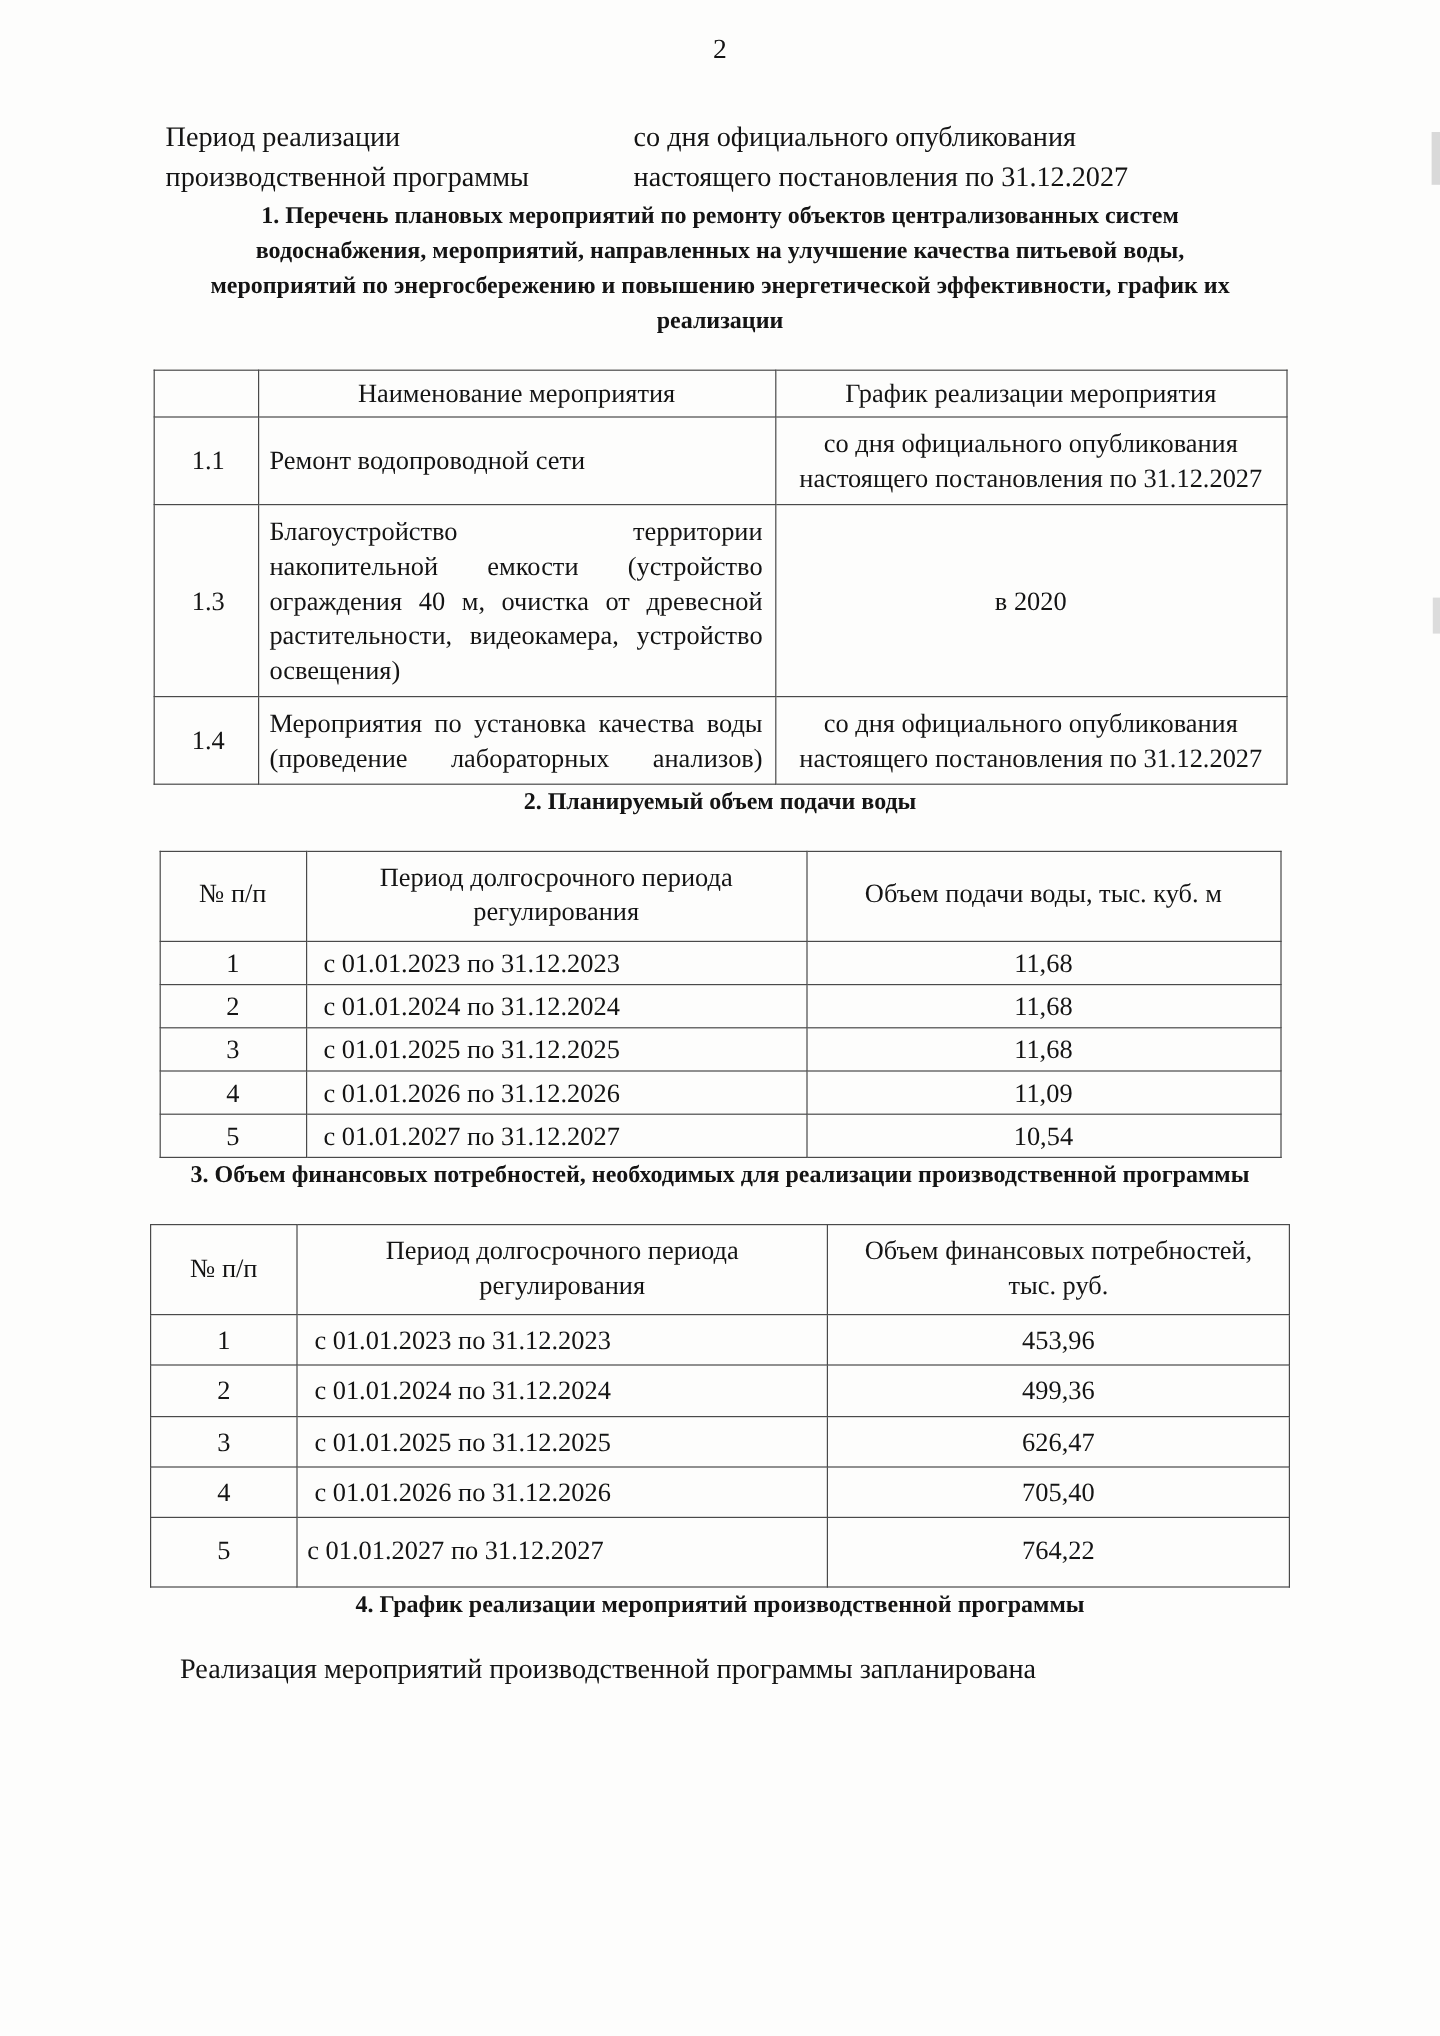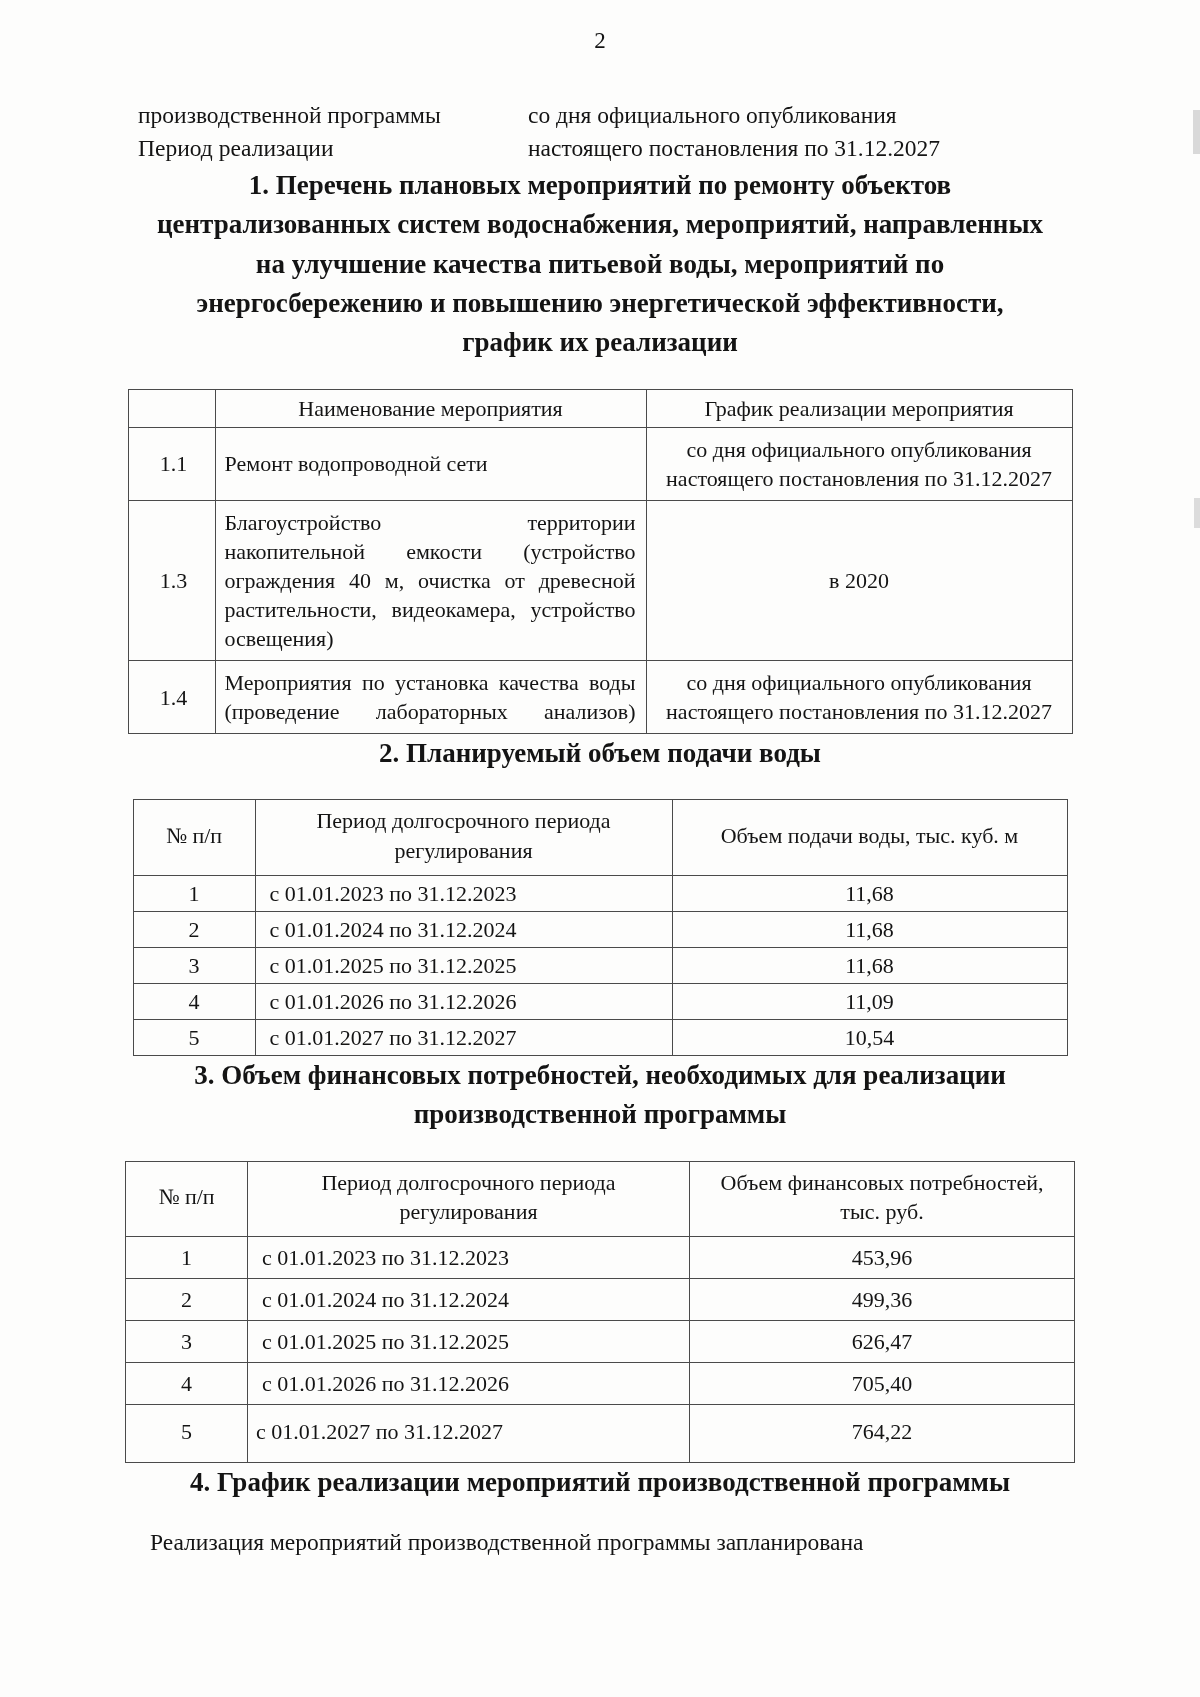--- a/index.html
+++ b/index.html
@@ -69,21 +69,21 @@
     width: 390px;
     flex: none;
   }
   .header-right {
     flex: 1;
     padding-right: 80px;
   }
   .header-left div, .header-right div { white-space: nowrap; }
 
   h2.section-title {
-    font-size: 27px;
+    font-size: 20px;
     font-weight: bold;
     text-align: center;
     line-height: 1.46;
     margin: 0;
     padding: 0 150px;
   }
   .title-1 { margin-top: 34px; }
   .title-2 { margin-top: 36px; }
   .title-3 { margin-top: 34px; }
   .title-4 { margin-top: 36px; }
@@ -155,22 +155,22 @@
 <div class="page">
   <div class="scan-edge-top"></div>
   <div class="scan-edge-mid"></div>
 
   <div class="content">
 
     <div class="page-number">2</div>
 
     <div class="header-block">
       <div class="header-left">
+        <div>Период реализации</div>
         <div>производственной программы</div>
-        <div>Период реализации</div>
       </div>
       <div class="header-right">
         <div>со дня официального опубликования</div>
         <div>настоящего постановления по 31.12.2027</div>
       </div>
     </div>
 
     <h2 class="section-title title-1">1. Перечень плановых мероприятий по ремонту объектов централизованных систем водоснабжения, мероприятий, направленных на улучшение качества питьевой воды, мероприятий по энергосбережению и повышению энергетической эффективности, график их реализации</h2>
 
     <div class="tbl-wrap">

